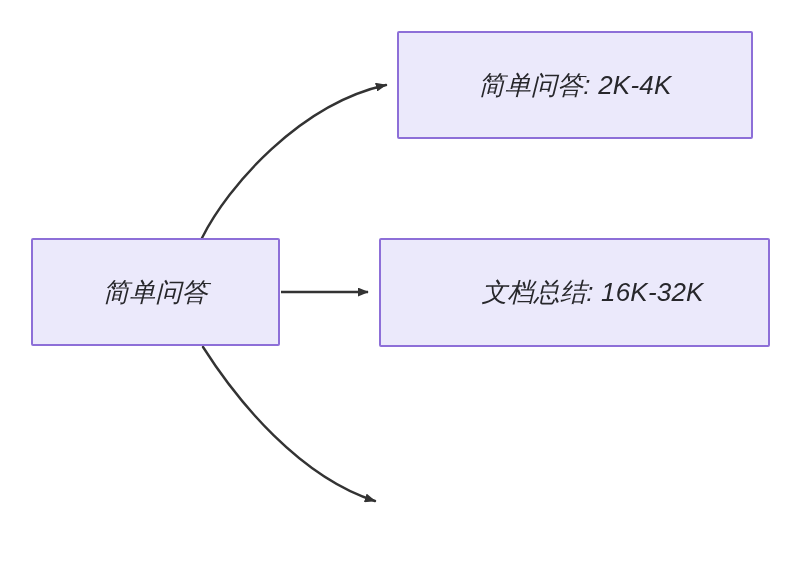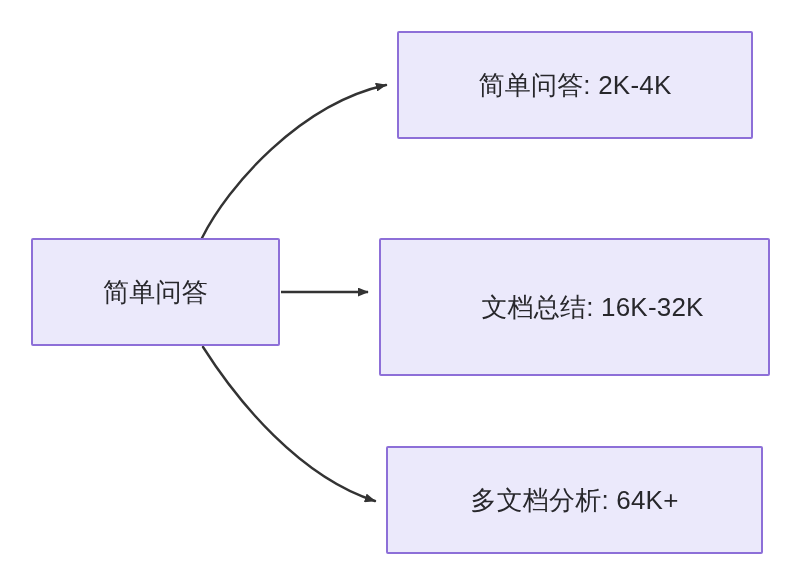--- a/index.html
+++ b/index.html
@@ -40,25 +40,26 @@
     z-index: 2;
   }
   .node-label {
     color: #27272b;
     font-size: 26px;
     line-height: 1.25;
     letter-spacing: 0.2px;
     white-space: nowrap;
     text-align: center;
     font-family: "Liberation Sans", "DejaVu Sans", sans-serif;
+    font-style: italic;
   }
   
   #node-root      { left: 31px;  top: 238px; width: 249px; height: 108px; }
   #node-simple-qa { left: 397px; top: 31px;  width: 356px; height: 108px; }
-  #node-doc-sum   { left: 379px; top: 238px; width: 391px; height: 138px; padding-left: 36px; }
+  #node-doc-sum   { left: 379px; top: 238px; width: 391px; height: 109px; padding-left: 36px; }
   #node-multi-doc { left: 386px; top: 446px; width: 377px; height: 108px; }
 </style>
 </head>
 <body>
 
 <div id="diagram-root">
 
   <svg id="edge-layer" viewBox="0 0 787 572">
     <defs>
       <marker id="arrowhead" markerWidth="11" markerHeight="9" refX="10.2" refY="4.5" orient="auto" markerUnits="userSpaceOnUse">
@@ -78,17 +79,14 @@
   </div>
 
   <div class="node" id="node-simple-qa">
     <span class="node-label">简单问答: 2K-4K</span>
   </div>
 
   <div class="node" id="node-doc-sum">
     <span class="node-label">文档总结: 16K-32K</span>
   </div>
 
-  <div class="node" id="node-multi-doc">
-    <span class="node-label">多文档分析: 64K+</span>
-  </div>
 
 </div>
 
 </body></html>

